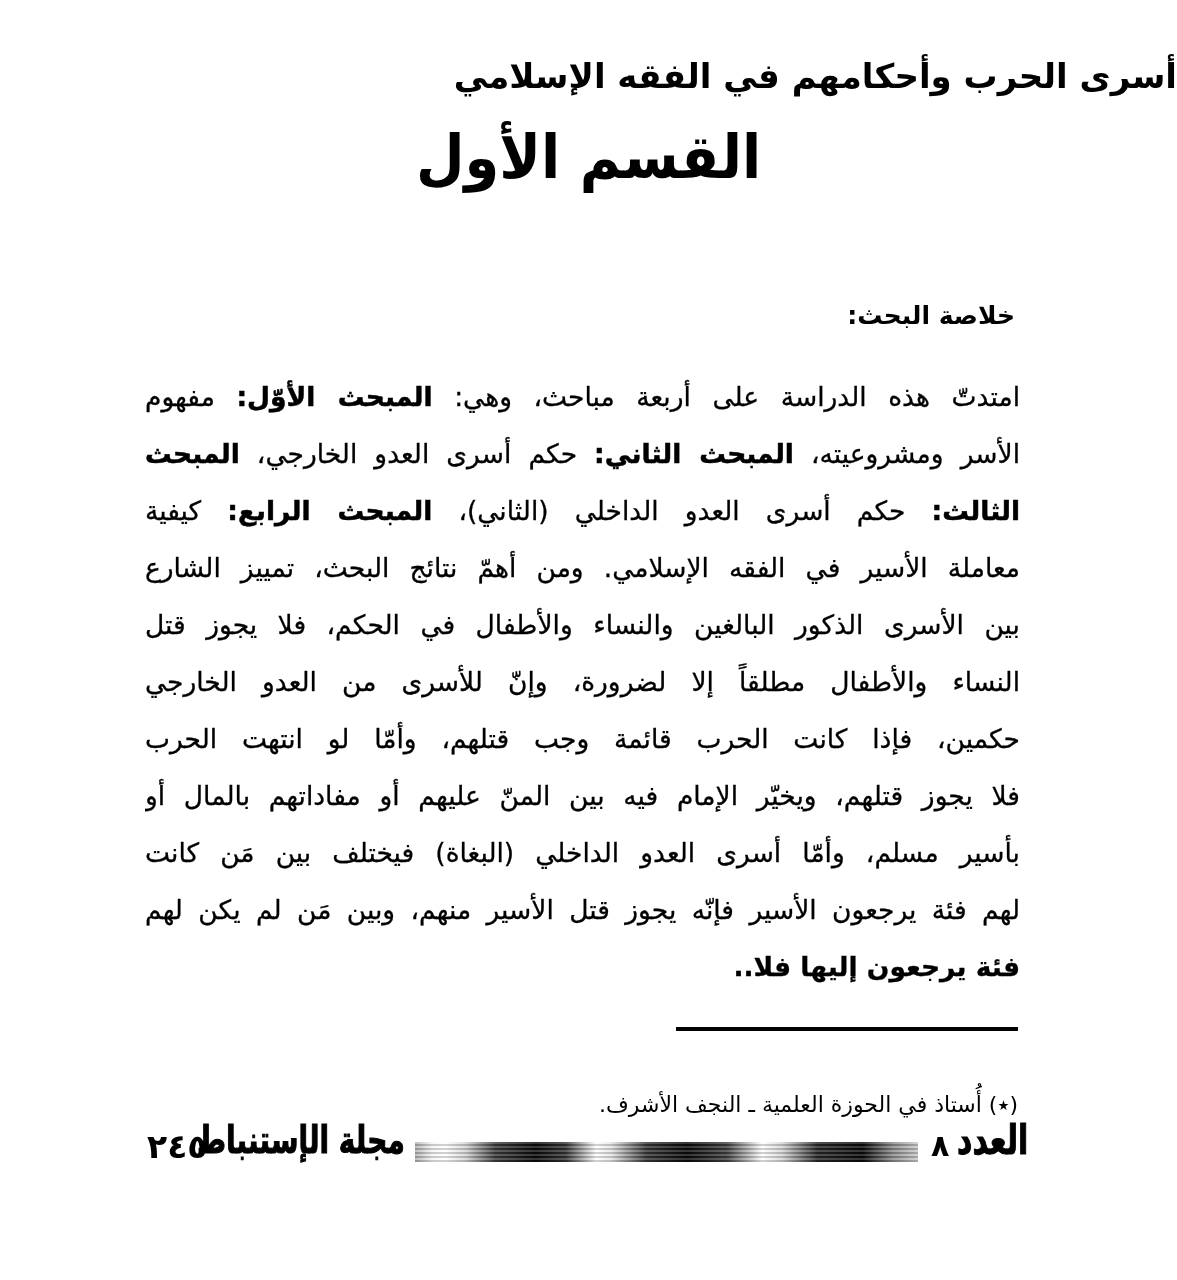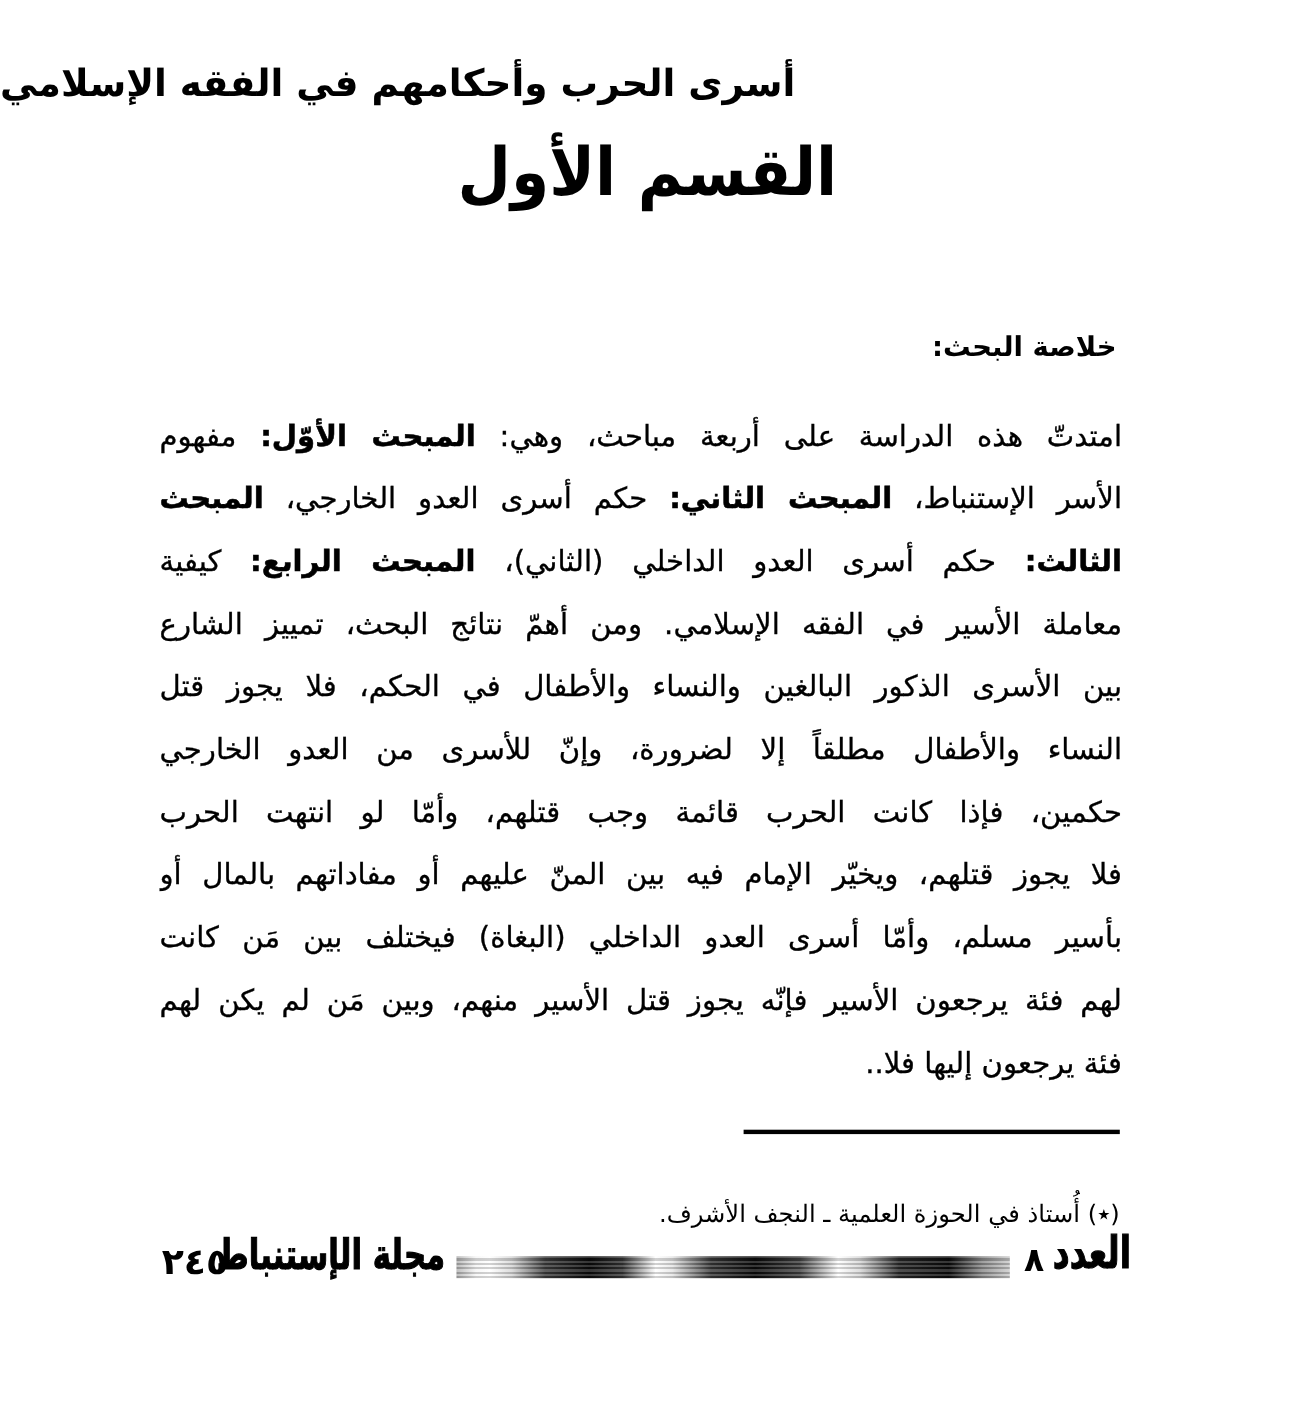--- a/index.html
+++ b/index.html
@@ -5,21 +5,21 @@
   html,body{margin:0;padding:0;background:#ffffff;}
   .page{
     position:relative;
     width:1177px;height:1280px;
     background:#ffffff;color:#000;
     font-family:"DejaVu Sans",sans-serif;
     direction:rtl;overflow:hidden;
   }
   .article-title{
     position:absolute;top:56px;left:0;right:0;
-    text-align:left;font-size:34px;font-weight:bold;
+    text-align:right;font-size:34px;font-weight:bold;
     letter-spacing:0px;
   }
   .calligraphy{
     position:absolute;top:122px;left:0;right:0;
     text-align:center;font-size:56px;font-weight:bold;
     transform:scaleY(1.08);transform-origin:top center;
   }
   .author-line{
     position:absolute;top:238px;right:602px;
     font-size:28px;white-space:nowrap;
@@ -36,21 +36,21 @@
   }
   .summary-paragraph{
     position:absolute;top:368px;right:157px;left:145px;
     font-size:26.5px;-webkit-text-stroke:0.3px #000;
   }
   .body-line{
     height:57px;line-height:57px;
     text-align:justify;text-align-last:justify;text-justify:inter-word;
     overflow:hidden;
   }
-  .body-line.last{text-align-last:right;}
+  .body-line.last{text-align-last:right;font-weight:bold;}
   .body-line .bold{font-weight:bold;-webkit-text-stroke:0.5px #000;}
   .footnote-divider{
     position:absolute;top:1027px;right:159px;width:342px;height:4px;background:#000;
   }
   .footnote{
     position:absolute;top:1092px;right:159px;
     font-size:22px;white-space:nowrap;
   }
   .page-number{
     position:absolute;left:147px;top:1127px;
@@ -91,21 +91,21 @@
 
   <div class="article-title">أسرى الحرب وأحكامهم في الفقه الإسلامي</div>
 
   <div class="calligraphy">القسم الأول</div>
 
 
   <div class="summary-heading">خلاصة البحث:</div>
 
   <div class="summary-paragraph">
       <div class="body-line"><span>امتدتّ هذه الدراسة على أربعة مباحث، وهي: </span><span class="bold">المبحث الأوّل:</span><span> مفهوم</span></div>
-      <div class="body-line"><span>الأسر الإستنباط، </span><span class="bold">المبحث الثاني:</span><span> حكم أسرى العدو الخارجي، </span><span class="bold">المبحث</span></div>
+      <div class="body-line"><span>الأسر ومشروعيته، </span><span class="bold">المبحث الثاني:</span><span> حكم أسرى العدو الخارجي، </span><span class="bold">المبحث</span></div>
       <div class="body-line"><span class="bold">الثالث:</span><span> حكم أسرى العدو الداخلي (الثاني)، </span><span class="bold">المبحث الرابع:</span><span> كيفية</span></div>
       <div class="body-line"><span>معاملة الأسير في الفقه الإسلامي. ومن أهمّ نتائج البحث، تمييز الشارع</span></div>
       <div class="body-line"><span>بين الأسرى الذكور البالغين والنساء والأطفال في الحكم، فلا يجوز قتل</span></div>
       <div class="body-line"><span>النساء والأطفال مطلقاً إلا لضرورة، وإنّ للأسرى من العدو الخارجي</span></div>
       <div class="body-line"><span>حكمين، فإذا كانت الحرب قائمة وجب قتلهم، وأمّا لو انتهت الحرب</span></div>
       <div class="body-line"><span>فلا يجوز قتلهم، ويخيّر الإمام فيه بين المنّ عليهم أو مفاداتهم بالمال أو</span></div>
       <div class="body-line"><span>بأسير مسلم، وأمّا أسرى العدو الداخلي (البغاة) فيختلف بين مَن كانت</span></div>
       <div class="body-line"><span>لهم فئة يرجعون الأسير فإنّه يجوز قتل الأسير منهم، وبين مَن لم يكن لهم</span></div>
       <div class="body-line last"><span>فئة يرجعون إليها فلا..</span></div>
     </div>

